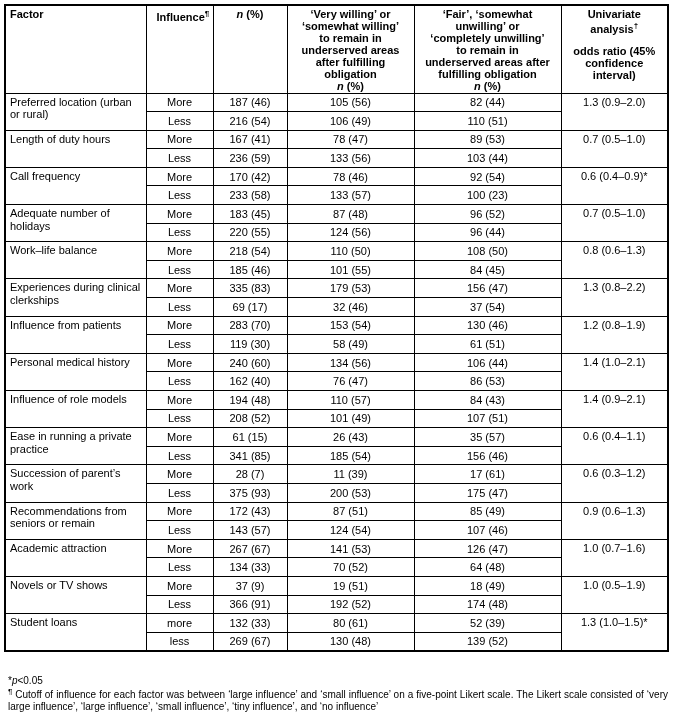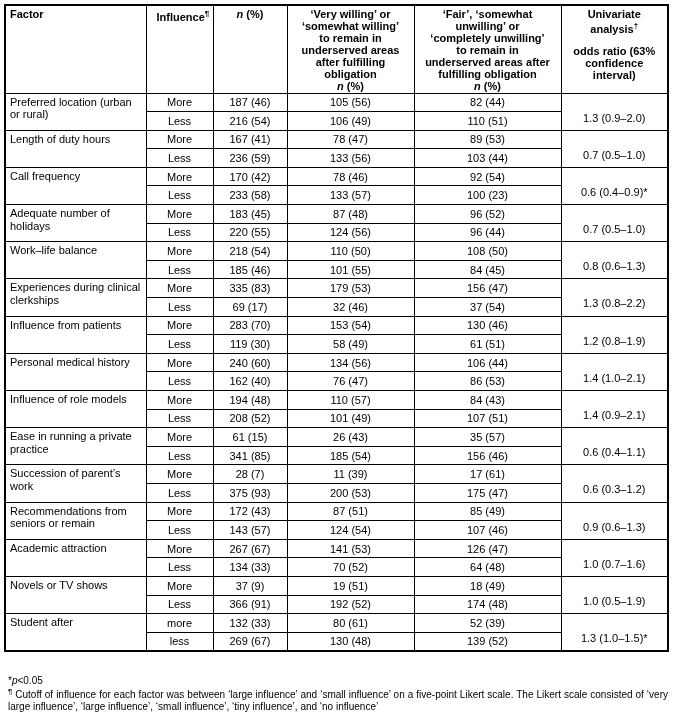--- a/index.html
+++ b/index.html
@@ -45,21 +45,21 @@
     text-align: center;
     vertical-align: middle;
     line-height: 12px;
   }
   td.factor-cell {
     text-align: left;
     vertical-align: top;
     padding: 2px 3px 0 4px;
     line-height: 12.5px;
   }
-  td.or-cell { vertical-align: top; padding-top: 18px; margin-left: 34px; }
+  td.or-cell { vertical-align: top; padding-top: 2px; margin-left: 34px; }
 
   .footnotes {
     margin-top: 23px;
     font-size: 10px;
     line-height: 11.5px;
     padding: 0 1px 0 4px;
   }
   .fn-cutoff { text-align: justify; }
   sup { font-size: 8px; }
 </style>
@@ -97,21 +97,21 @@
         <th>
           <div class="hdr-split">
             <div>‘Fair’, ‘somewhat unwilling’ or ‘completely unwilling’ to remain in underserved areas after fulfilling obligation</div>
             <div><i>n</i><span> (%)</span></div>
           </div>
         </th>
         <th>
           <div>
             <span>Univariate analysis</span><sup>†</sup>
           </div>
-          <div class="hdr-gap">odds ratio (63% confidence interval)</div>
+          <div class="hdr-gap">odds ratio (45% confidence interval)</div>
         </th>
       </tr>
     </thead>
     <tbody id="table-body">
         <tr>
           <td class="factor-cell" rowspan="2">Preferred location (urban or rural)</td>
           <td>More</td>
           <td>187 (46)</td>
           <td>105 (56)</td>
           <td>82 (44)</td>
@@ -299,21 +299,21 @@
           <td>18 (49)</td>
           <td class="or-cell" rowspan="2">1.0 (0.5–1.9)</td>
         </tr>
         <tr>
           <td>Less</td>
           <td>366 (91)</td>
           <td>192 (52)</td>
           <td>174 (48)</td>
         </tr>
         <tr>
-          <td class="factor-cell" rowspan="2">Student after</td>
+          <td class="factor-cell" rowspan="2">Student loans</td>
           <td>more</td>
           <td>132 (33)</td>
           <td>80 (61)</td>
           <td>52 (39)</td>
           <td class="or-cell" rowspan="2">1.3 (1.0–1.5)*</td>
         </tr>
         <tr>
           <td>less</td>
           <td>269 (67)</td>
           <td>130 (48)</td>

